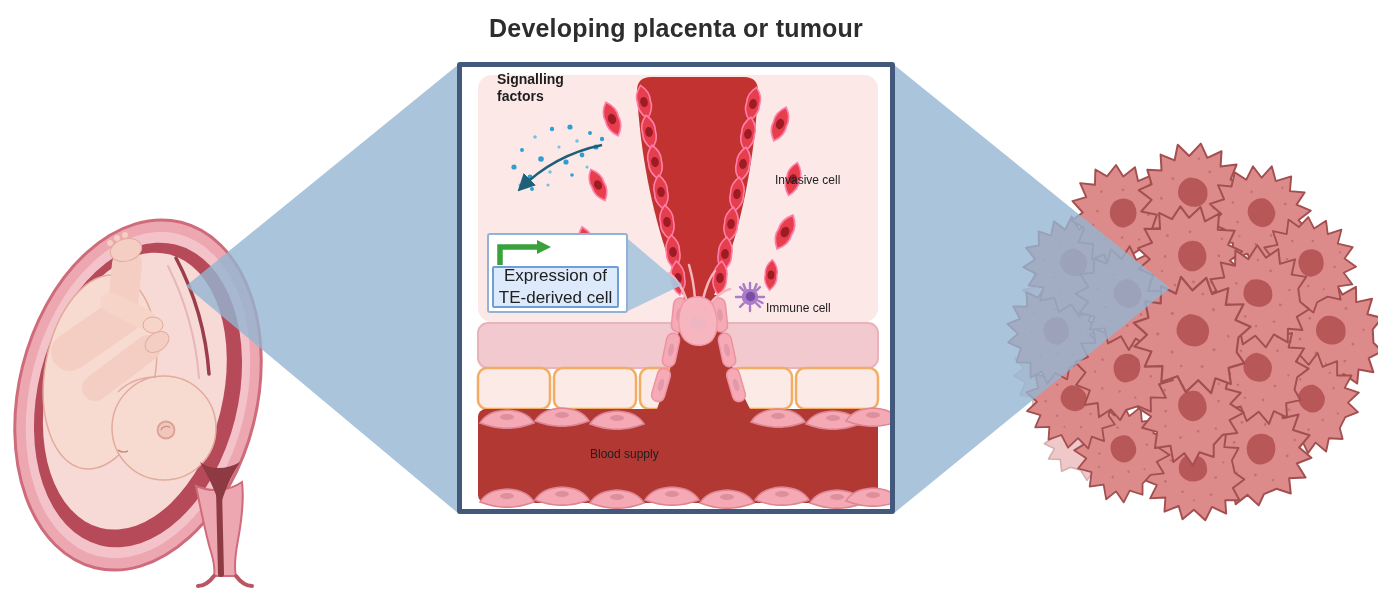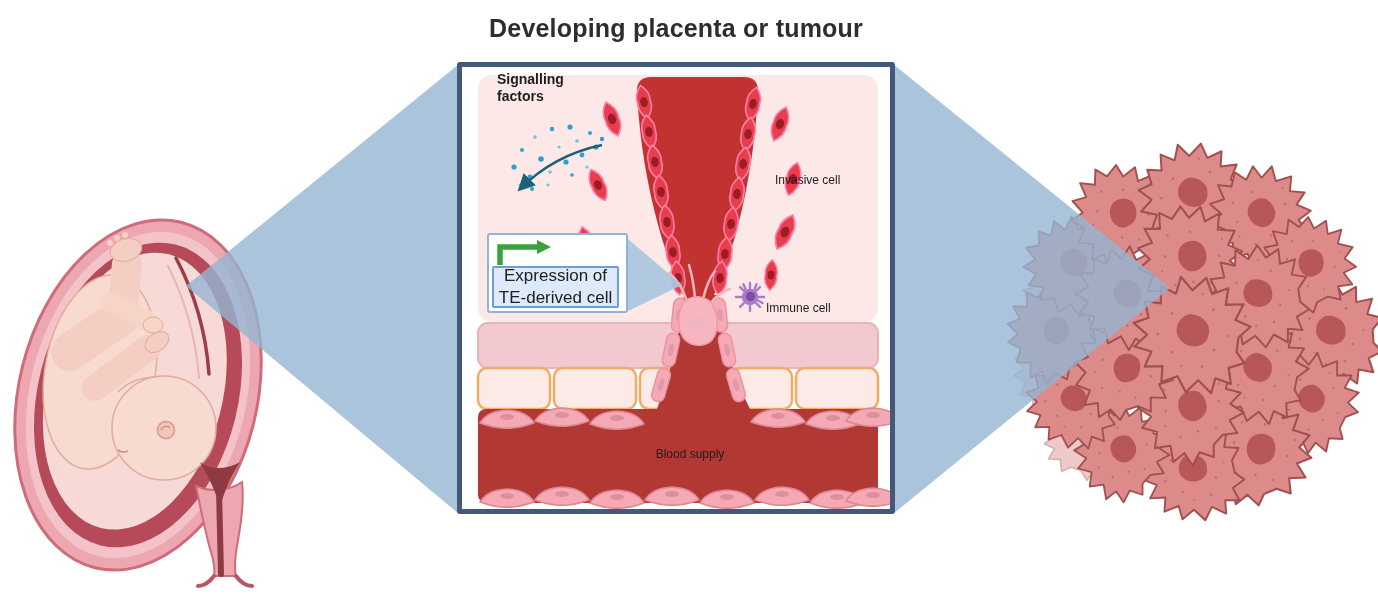--- a/index.html
+++ b/index.html
@@ -15,21 +15,21 @@
   .title{position:absolute;left:457px;top:14px;width:438px;z-index:3;text-align:center;
          font-size:25px;font-weight:700;color:var(--title-text);letter-spacing:.2px;}
   .panel{position:absolute;left:457px;top:62px;width:438px;height:452px;z-index:2;
          box-sizing:border-box;background:#fff;border:5px solid var(--panel-border);
          border-radius:3px;}
   .panel svg.inner{position:absolute;left:0;top:0;}
   .fig-label{position:absolute;color:var(--label-text);font-size:12px;font-weight:400;line-height:1.22;}
   .lbl-signalling{left:35px;top:4px;width:92px;font-size:14px;font-weight:700;}
   .lbl-invasive{left:313px;top:106px;white-space:nowrap;}
   .lbl-immune{left:304px;top:234px;white-space:nowrap;}
-  .lbl-blood{left:128px;top:380px;width:200px;text-align:center;}
+  .lbl-blood{left:128px;top:380px;width:200px;}
   .expr-box{position:absolute;left:25px;top:166px;width:141px;height:80px;box-sizing:border-box;
             background:#fff;border:2px solid var(--expression-box-border);border-radius:3px;}
   .expr-inner{position:absolute;left:3px;top:31px;width:127px;height:42px;box-sizing:border-box;
               background:var(--expression-inner-bg);border:2px solid var(--expression-inner-border);
               border-radius:2px;display:flex;flex-direction:column;justify-content:center;align-items:center;
               font-size:17px;font-weight:500;color:#202020;line-height:1.32;}
   .promoter{position:absolute;left:6px;top:5px;}
 </style>
 </head>
 <body>

